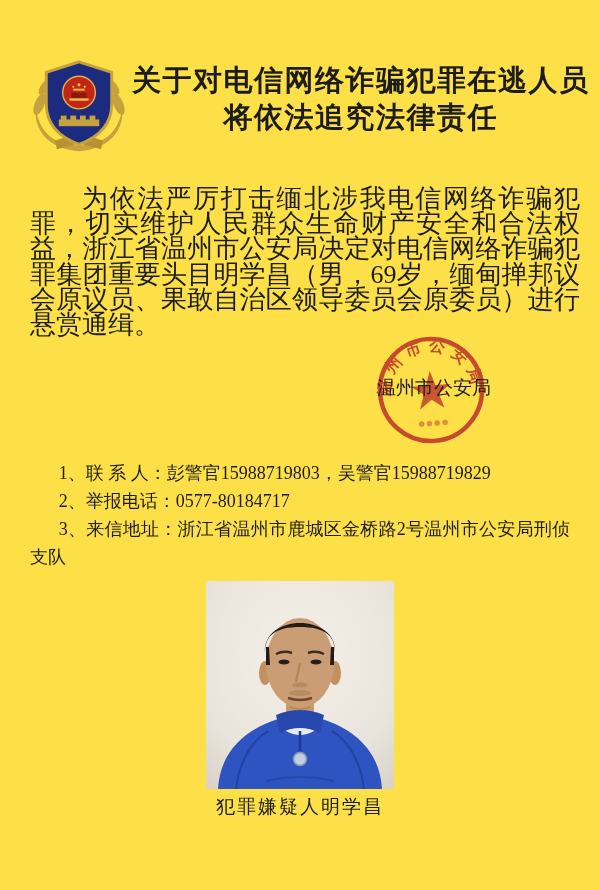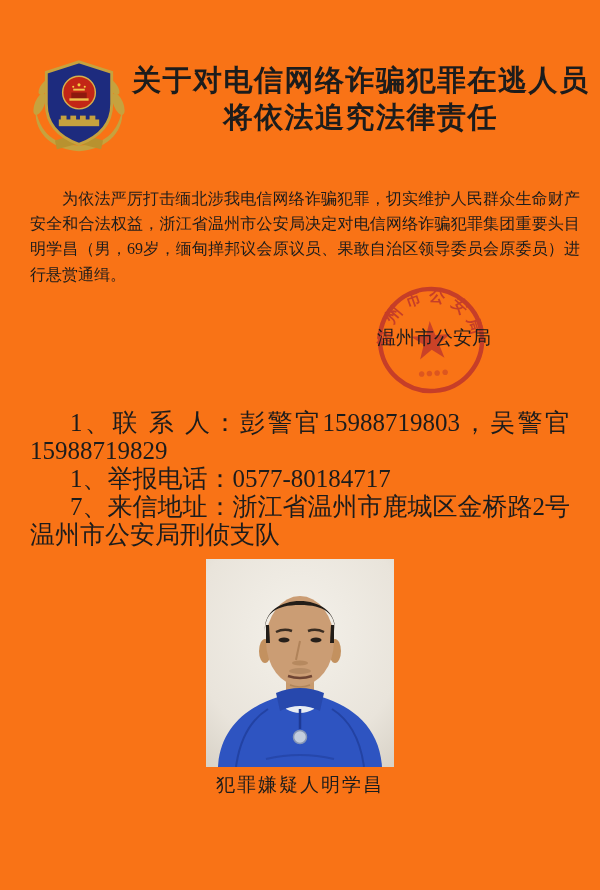--- a/index.html
+++ b/index.html
@@ -1,43 +1,43 @@
 <!DOCTYPE html>
 <html><head>
 <meta charset="utf-8">
 <style>
   html,body{margin:0;padding:0;background:#ffffff;}
   .page{
     position:relative;
     width:600px;height:890px;
     margin:0 auto;
-    background:#f97316;
+    background:#fde047;
     overflow:hidden;
     font-family:"Liberation Serif","DejaVu Serif",serif;
     color:#1c1c1c;
   }
   
   .header{display:flex;align-items:flex-start;padding:56px 20px 0 26px;}
   .badge{width:106px;height:100px;flex:none;}
   .titles{flex:1;text-align:center;padding:6px 14px 0 0;}
   .title-line{
     font-size:29px;font-weight:bold;line-height:37px;
     letter-spacing:1.5px;white-space:nowrap;
   }
   
-  .body{margin:30px 20px 0 30px;font-size:16px;line-height:25.2px;text-align:justify;}
+  .body{margin:30px 20px 0 30px;font-size:26px;line-height:25.2px;text-align:justify;}
   .body p{margin:0;text-indent:2em;}
   
   .seal-area{position:relative;height:118px;margin-top:0px;}
   .seal-svg{position:absolute;left:376px;top:-2px;width:110px;height:110px;opacity:.88;}
   .sig{position:absolute;left:338px;width:192px;text-align:center;font-size:19px;line-height:22px;white-space:nowrap;}
   .sig-agency{top:40px;}
   .sig-date{top:66px;}
   
-  .contacts{margin:4px 30px 0 30px;font-size:25px;line-height:28px;text-align:justify;}
+  .contacts{margin:4px 30px 0 30px;font-size:18px;line-height:28px;text-align:justify;}
   .contacts p{margin:0;text-indent:1.6em;}
   
   .photo-wrap{margin-top:10px;text-align:center;}
   .photo-svg{width:188px;height:208px;display:inline-block;vertical-align:top;}
   .caption{font-size:19px;margin-top:5px;letter-spacing:2px;}
 </style>
 </head>
 <body>
 
 <div class="page">
@@ -92,22 +92,22 @@
         </text>
         <path d="M55 36 L59.7 50.4 L74.8 50.4 L62.6 59.3 L67.2 73.6 L55 64.8 L42.8 73.6 L47.4 59.3 L35.2 50.4 L50.3 50.4 Z" fill="#bf372b" opacity="0.92"></path>
         <text x="55" y="92" text-anchor="middle" font-size="13" fill="#bf372b" opacity="0.55" font-family="Liberation Serif, DejaVu Serif, serif">●●●●</text>
       </g>
     </svg>
     <div class="sig sig-agency">温州市公安局</div>
   </div>
 
   <div class="contacts">
     <p><span>1、联 系 人：</span><span>彭警官15988719803，吴警官15988719829</span></p>
-    <p><span>1、举报电话：</span><span>0577-80184717</span></p>
-    <p><span>7、来信地址：</span><span>浙江省温州市鹿城区金桥路2号温州市公安局刑侦支队</span></p>
+    <p><span>2、举报电话：</span><span>0577-80184717</span></p>
+    <p><span>3、来信地址：</span><span>浙江省温州市鹿城区金桥路2号温州市公安局刑侦支队</span></p>
   </div>
 
   <div class="photo-wrap">
     <svg class="photo-svg" viewBox="0 0 188 208" xmlns="http://www.w3.org/2000/svg">
       <defs>
         <radialGradient id="pbg" cx="50%" cy="35%" r="80%">
           <stop offset="0%" stop-color="#f4f1ea"></stop>
           <stop offset="70%" stop-color="#e9e4db"></stop>
           <stop offset="100%" stop-color="#d9d3c8"></stop>
         </radialGradient>

